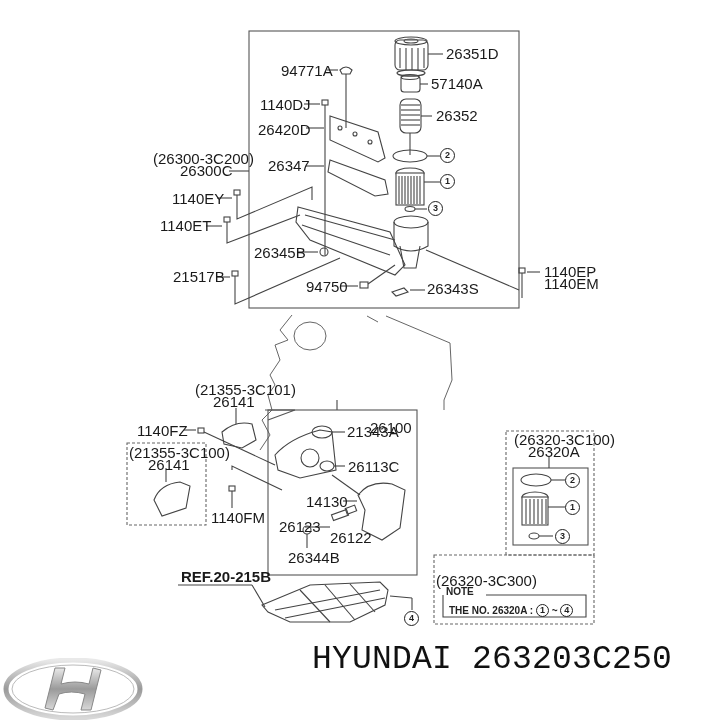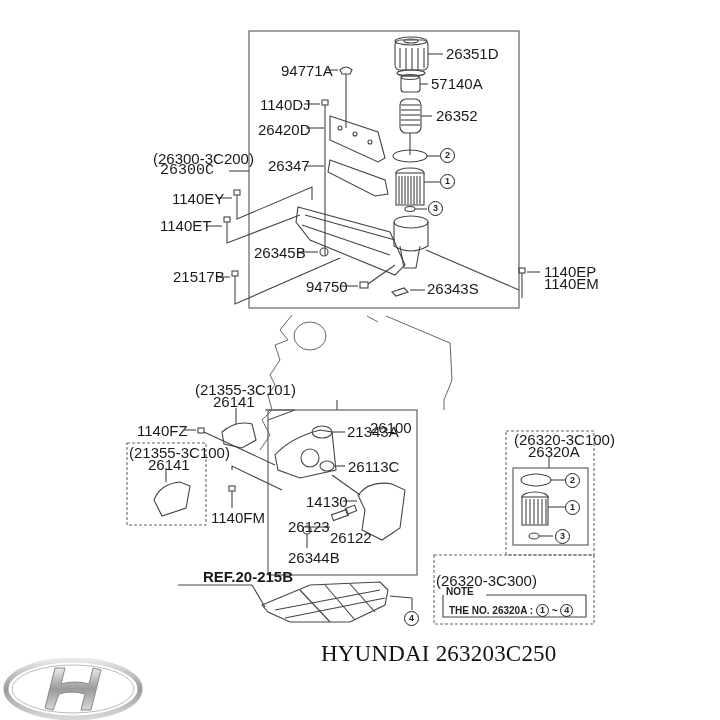--- a/index.html
+++ b/index.html
@@ -1,21 +1,21 @@
 <!DOCTYPE html>
 <html><head>
 <meta charset="utf-8">
 <style>
   html, body { margin:0; padding:0; background:#ffffff; }
   body { width:720px; height:720px; position:relative; overflow:hidden; font-family:"Liberation Sans", sans-serif; }
   #diagram { position:absolute; left:0; top:0; width:720px; height:720px; }
   .lbl { position:absolute; font-size:15px; color:#1a1a1a; white-space:nowrap; line-height:12px; font-family:"Liberation Sans", sans-serif; }
-  .lbl.b { font-weight:bold;margin-left:22px; }
+  .lbl.b { font-weight:bold; }
   .circ { position:absolute; width:13px; height:13px; border:1.3px solid #222; border-radius:50%; font-size:9px; font-weight:bold; text-align:center; line-height:13px; color:#222; background:#fff; }
-  .footer-text { position:absolute; left:321px; top:641px; font-size:23px; color:#111; letter-spacing:0.2px; font-family:Liberation Serif, serif; }
+  .footer-text { position:absolute; left:312px; top:641px; font-size:33px; color:#111; letter-spacing:0.2px; font-family:Liberation Mono, monospace; }
   .note { position:absolute; left:446px; top:586px; font-size:10px; font-weight:bold; color:#222; }
   .note-line { position:absolute; left:449px; top:605px; font-size:10px; font-weight:bold; color:#222; white-space:nowrap; }
   .logo { position:absolute; left:3px; top:658px; }
 </style>
 </head>
 <body>
 
 <svg id="diagram" viewBox="0 0 720 720" xmlns="http://www.w3.org/2000/svg">
   <g fill="none" stroke="#444" stroke-width="1.1">
 
@@ -205,21 +205,21 @@
   </g>
 </svg>
 
 <span class="lbl" style="left:446px;top:48px;">26351D</span>
 <span class="lbl" style="left:281px;top:65px;">94771A</span>
 <span class="lbl" style="left:431px;top:78px;">57140A</span>
 <span class="lbl" style="left:260px;top:99px;">1140DJ</span>
 <span class="lbl" style="left:436px;top:110px;">26352</span>
 <span class="lbl" style="left:258px;top:124px;">26420D</span>
 <span class="lbl" style="left:153px;top:153px;">(26300-3C200)</span>
-<span class="lbl" style="left:160px;top:165px;font-family:Liberation Mono, monospace;">26300C</span>
+<span class="lbl" style="left:180px;top:165px;">26300C</span>
 <span class="lbl" style="left:268px;top:160px;">26347</span>
 <span class="lbl" style="left:172px;top:193px;">1140EY</span>
 <span class="lbl" style="left:160px;top:220px;">1140ET</span>
 <span class="lbl" style="left:254px;top:247px;">26345B</span>
 <span class="lbl" style="left:173px;top:271px;">21517B</span>
 <span class="lbl" style="left:306px;top:281px;text-align:center;">94750</span>
 <span class="lbl" style="left:427px;top:283px;">26343S</span>
 <span class="lbl" style="left:544px;top:266px;">1140EP</span>
 <span class="lbl" style="left:544px;top:278px;">1140EM</span>
 
@@ -230,21 +230,21 @@
 <span class="lbl" style="left:195px;top:384px;">(21355-3C101)</span>
 <span class="lbl" style="left:213px;top:396px;">26141</span>
 <span class="lbl" style="left:370px;top:389px;margin-top:33px;">26100</span>
 <span class="lbl" style="left:137px;top:425px;">1140FZ</span>
 <span class="lbl" style="left:347px;top:426px;">21343A</span>
 <span class="lbl" style="left:129px;top:447px;">(21355-3C100)</span>
 <span class="lbl" style="left:148px;top:459px;">26141</span>
 <span class="lbl" style="left:348px;top:461px;">26113C</span>
 <span class="lbl" style="left:306px;top:496px;">14130</span>
 <span class="lbl" style="left:211px;top:512px;">1140FM</span>
-<span class="lbl" style="left:288px;top:521px;">26123</span>
+<span class="lbl" style="left:279px;top:521px;">26123</span>
 <span class="lbl" style="left:330px;top:532px;">26122</span>
 <span class="lbl" style="left:288px;top:552px;">26344B</span>
 
 <span class="lbl" style="left:514px;top:434px;">(26320-3C100)</span>
 <span class="lbl" style="left:528px;top:446px;">26320A</span>
 <span class="circ" style="left:565px;top:473px;">2</span>
 <span class="circ" style="left:565px;top:500px;">1</span>
 <span class="circ" style="left:555px;top:529px;">3</span>
 <span class="lbl" style="left:436px;top:560px;margin-top:15px;">(26320-3C300)</span>
 <span class="note">NOTE</span>

